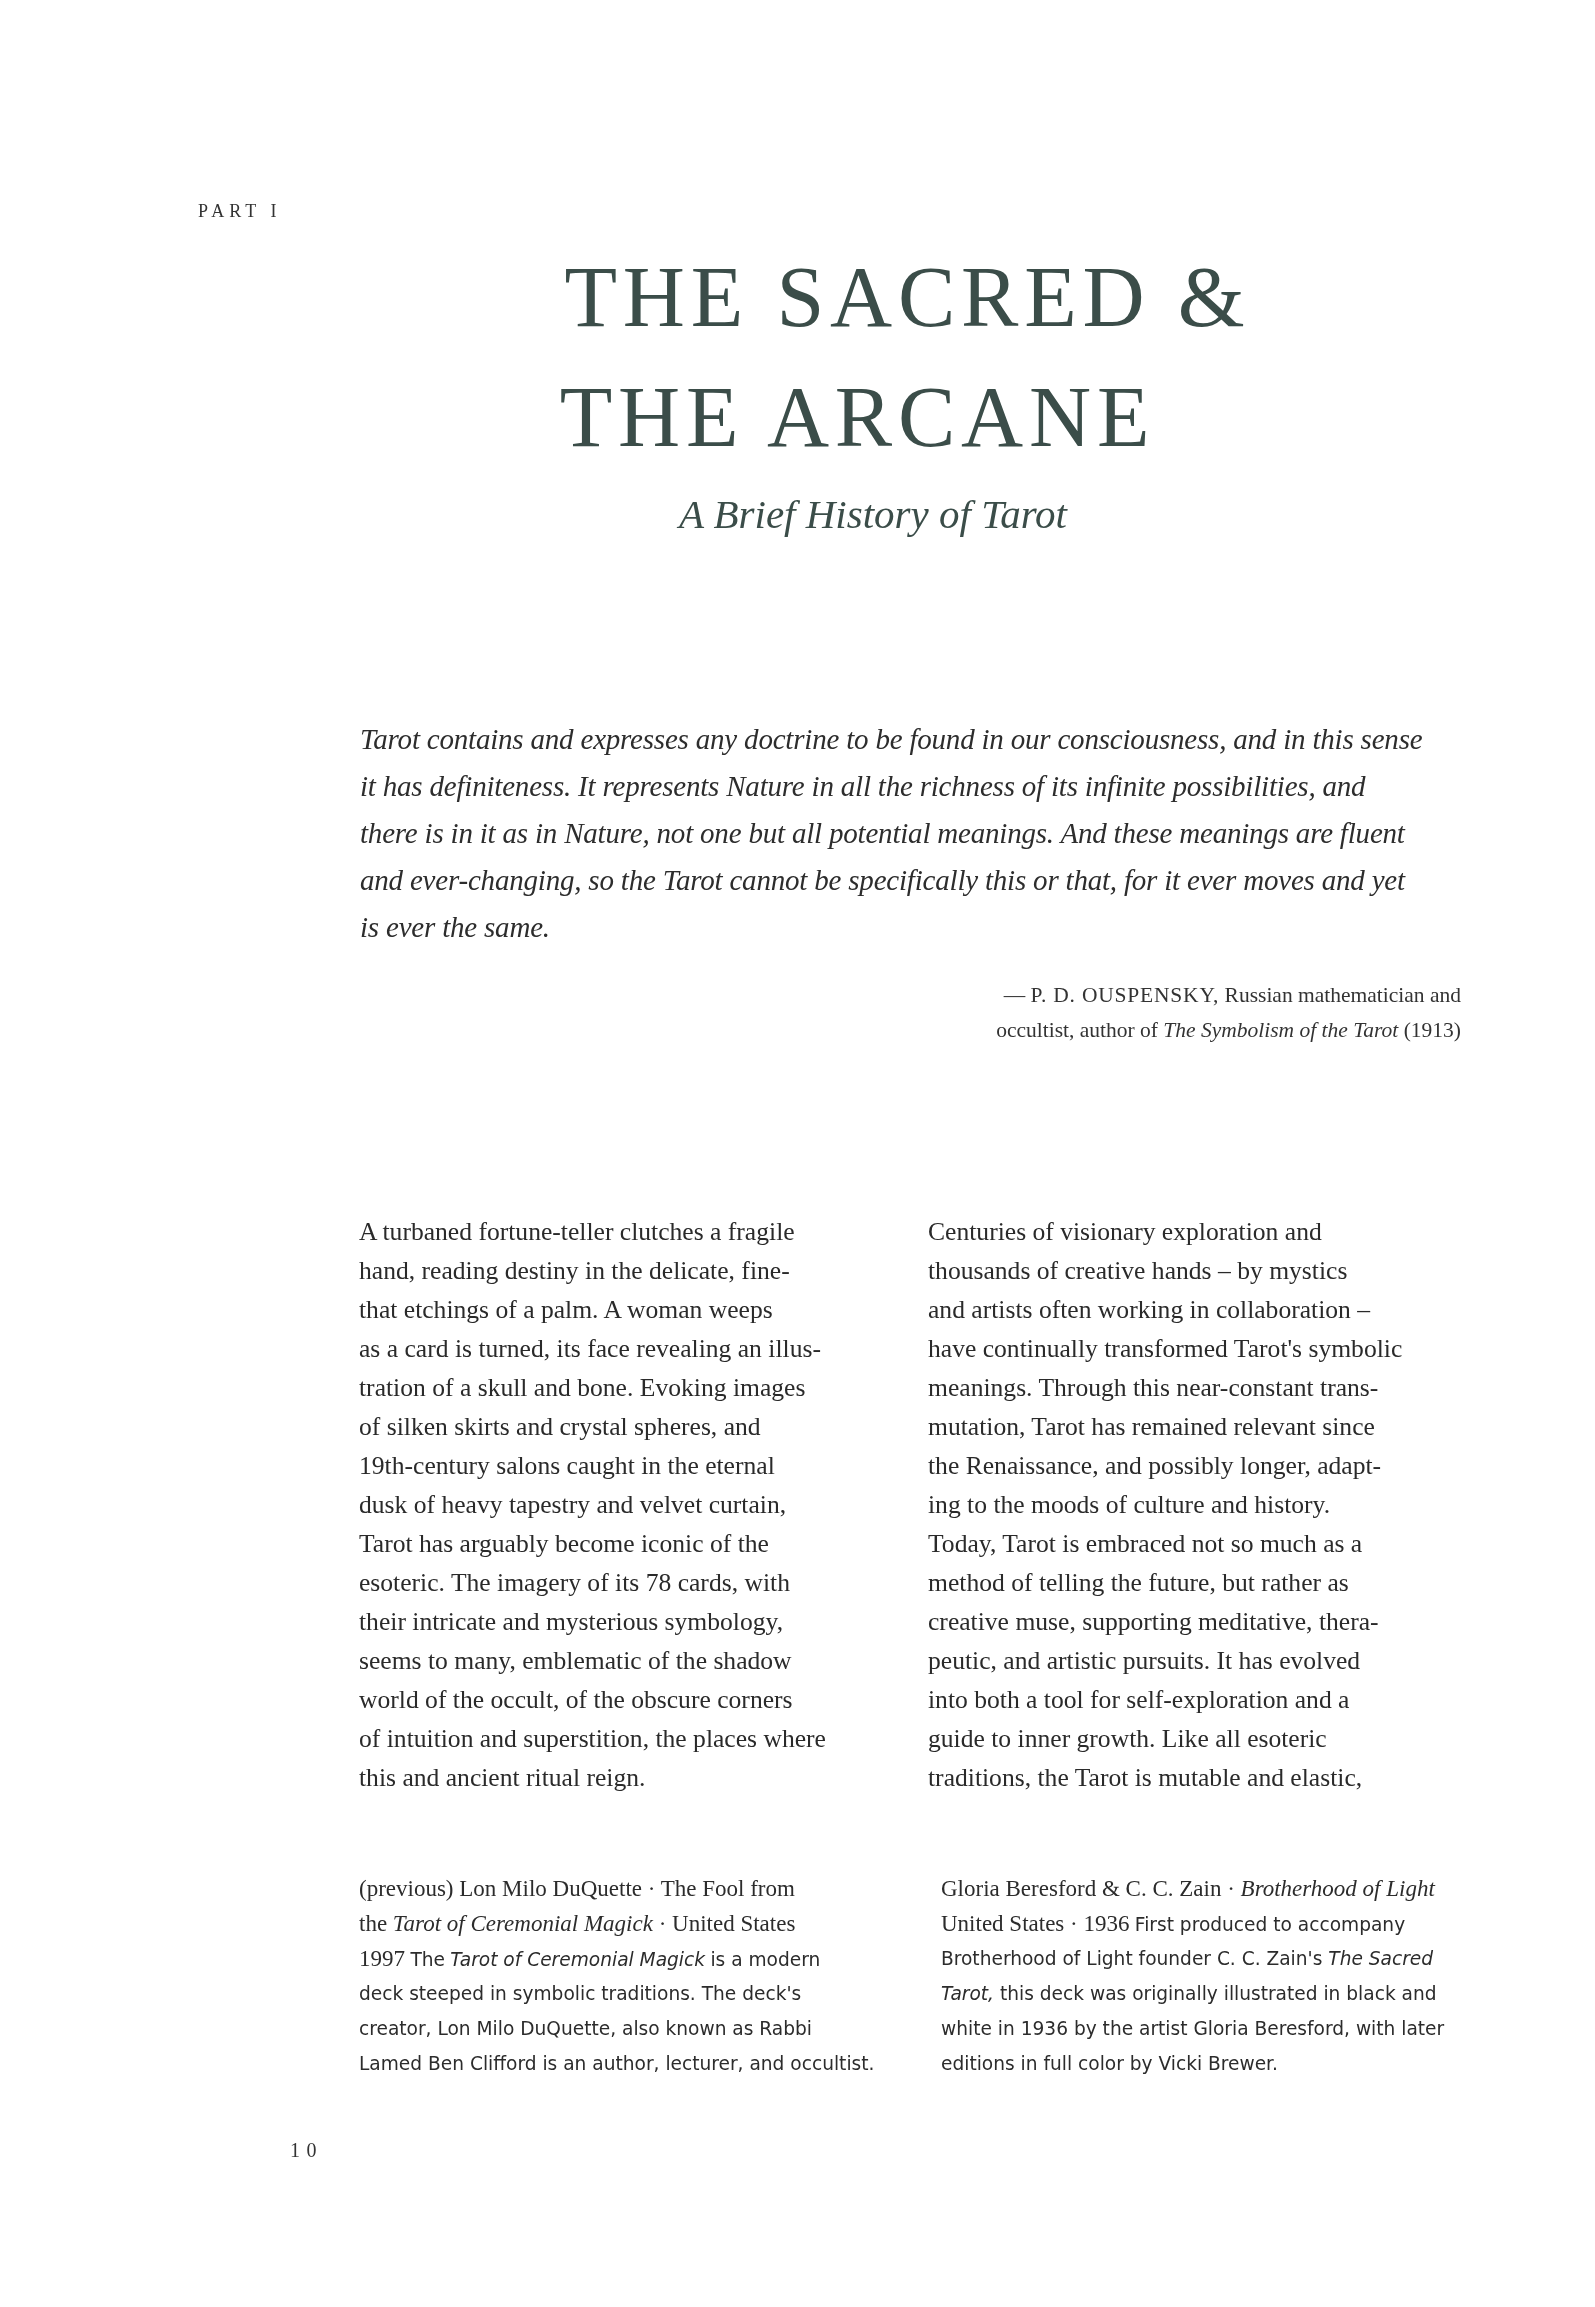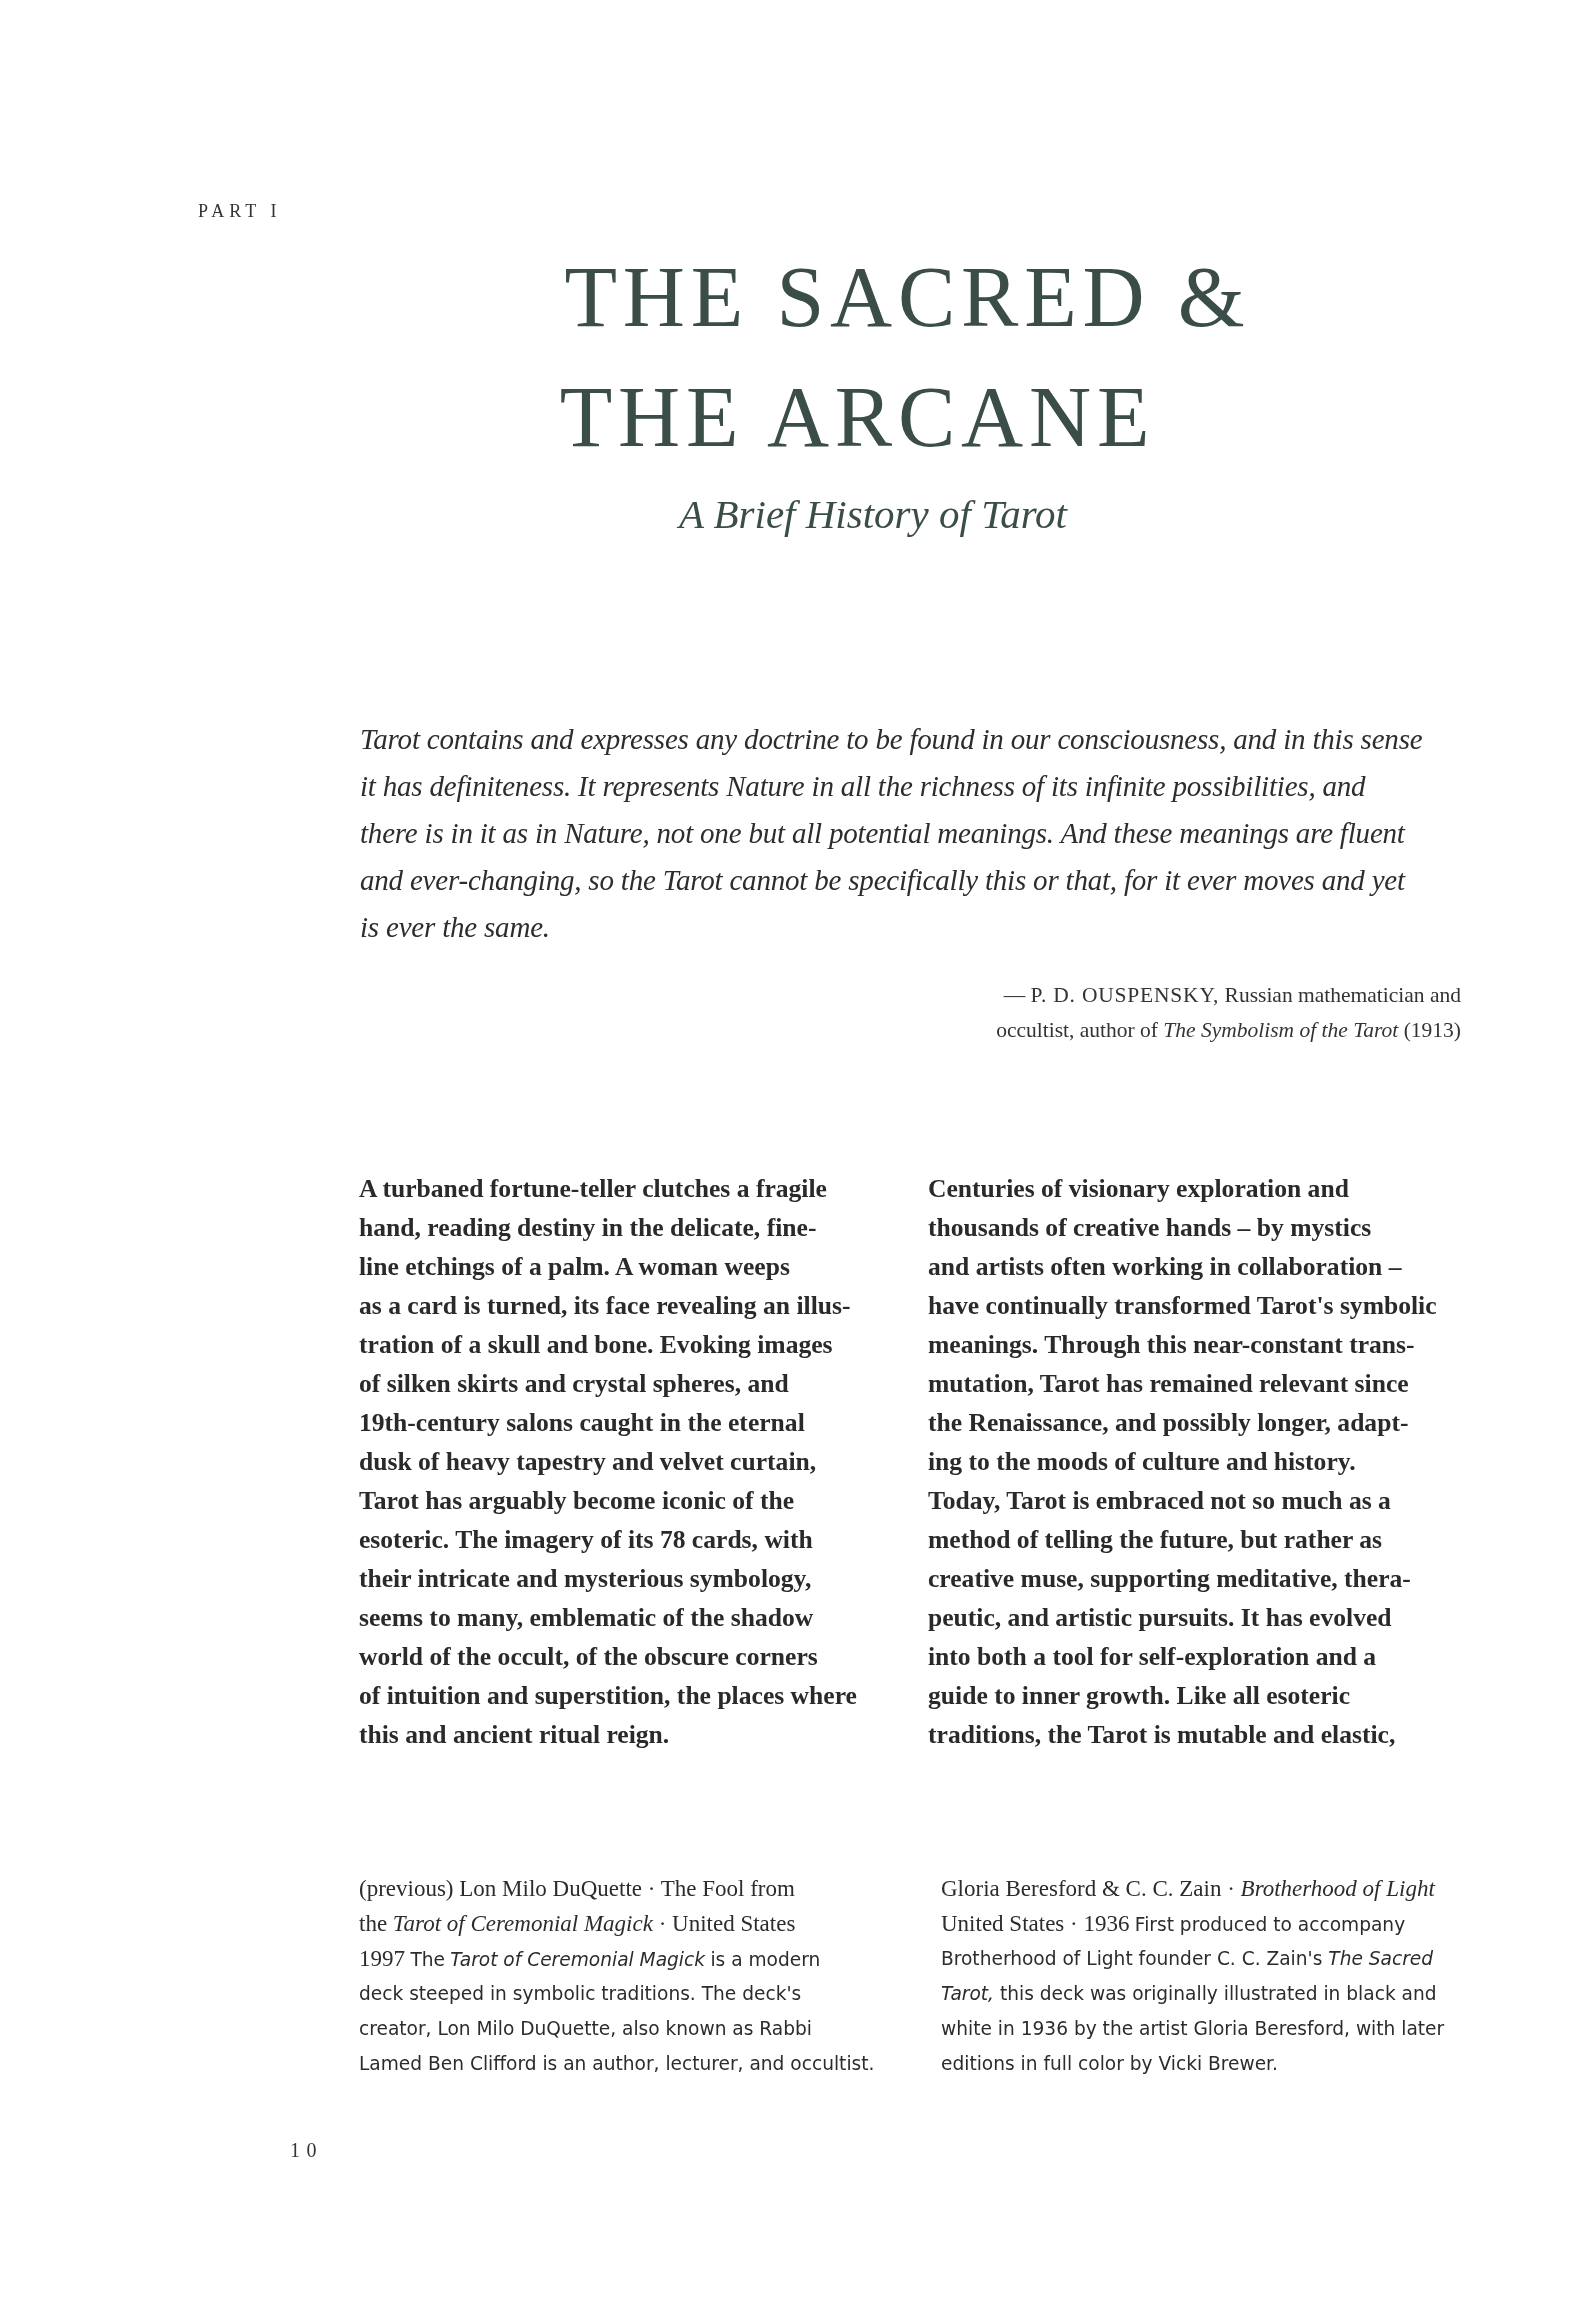--- a/index.html
+++ b/index.html
@@ -13,21 +13,21 @@
   .title.l2 { top: 374px; left: -50px; }
   .subtitle { left: 0; width: 1746px; text-align: center; top: 490px; font-size: 41px; font-style: italic;
               color: #3b4d49; white-space: nowrap; }
   .quote { left: 348px; top: 716px; width: 1097px; margin-left: 12px; }
   .quote .ln { display: block; font-style: italic; font-size: 29px; line-height: 47px; height: 47px; color: #2d2d2d;
                white-space: nowrap; letter-spacing: -0.2px; }
   .attrib { right: 135px; top: 978px; text-align: right; font-size: 21.5px; line-height: 35px; color: #333; }
   .attrib .ln { display: block; white-space: nowrap; }
   .attrib .name { letter-spacing: 0.8px; }
   .attrib em { font-style: italic; }
-  .col { top: 1169px; width: 545px; font-weight: bold; }
+  .col { top: 1212px; width: 545px; }
   .col.c1 { left: 359px; }
   .col.c2 { left: 928px; }
   .col .ln { display: block; font-size: 25.6px; line-height: 39px; height: 39px; white-space: nowrap; color: #2a2a2a; }
   .cap { top: 1871px; width: 561px; }
   .cap.c1 { left: 359px; }
   .cap.c2 { left: 928px; margin-left: 13px; }
   .cap .ln { display: block; font-size: 21.5px; line-height: 35px; height: 35px; white-space: nowrap; color: #2c2c2c; }
   .cap .serif { font-family: "Liberation Serif", serif; font-size: 23px; }
   .cap .sans { font-family: "DejaVu Sans", "Liberation Sans", sans-serif; font-size: 18.6px; }
   .cap em { font-style: italic; }
@@ -59,21 +59,21 @@
   <span class="ln">
     <span>occultist, author of</span>
     <em>The Symbolism of the Tarot</em>
     <span>(1913)</span>
   </span>
 </div>
 
 <div class="abs col c1">
   <span class="ln">A turbaned fortune-teller clutches a fragile</span>
   <span class="ln">hand, reading destiny in the delicate, fine-</span>
-  <span class="ln">line etchings of a palm. A woman weeps</span>
+  <span class="ln">that etchings of a palm. A woman weeps</span>
   <span class="ln">as a card is turned, its face revealing an illus-</span>
   <span class="ln">tration of a skull and bone. Evoking images</span>
   <span class="ln">of silken skirts and crystal spheres, and</span>
   <span class="ln">19th-century salons caught in the eternal</span>
   <span class="ln">dusk of heavy tapestry and velvet curtain,</span>
   <span class="ln">Tarot has arguably become iconic of the</span>
   <span class="ln">esoteric. The imagery of its 78 cards, with</span>
   <span class="ln">their intricate and mysterious symbology,</span>
   <span class="ln">seems to many, emblematic of the shadow</span>
   <span class="ln">world of the occult, of the obscure corners</span>

